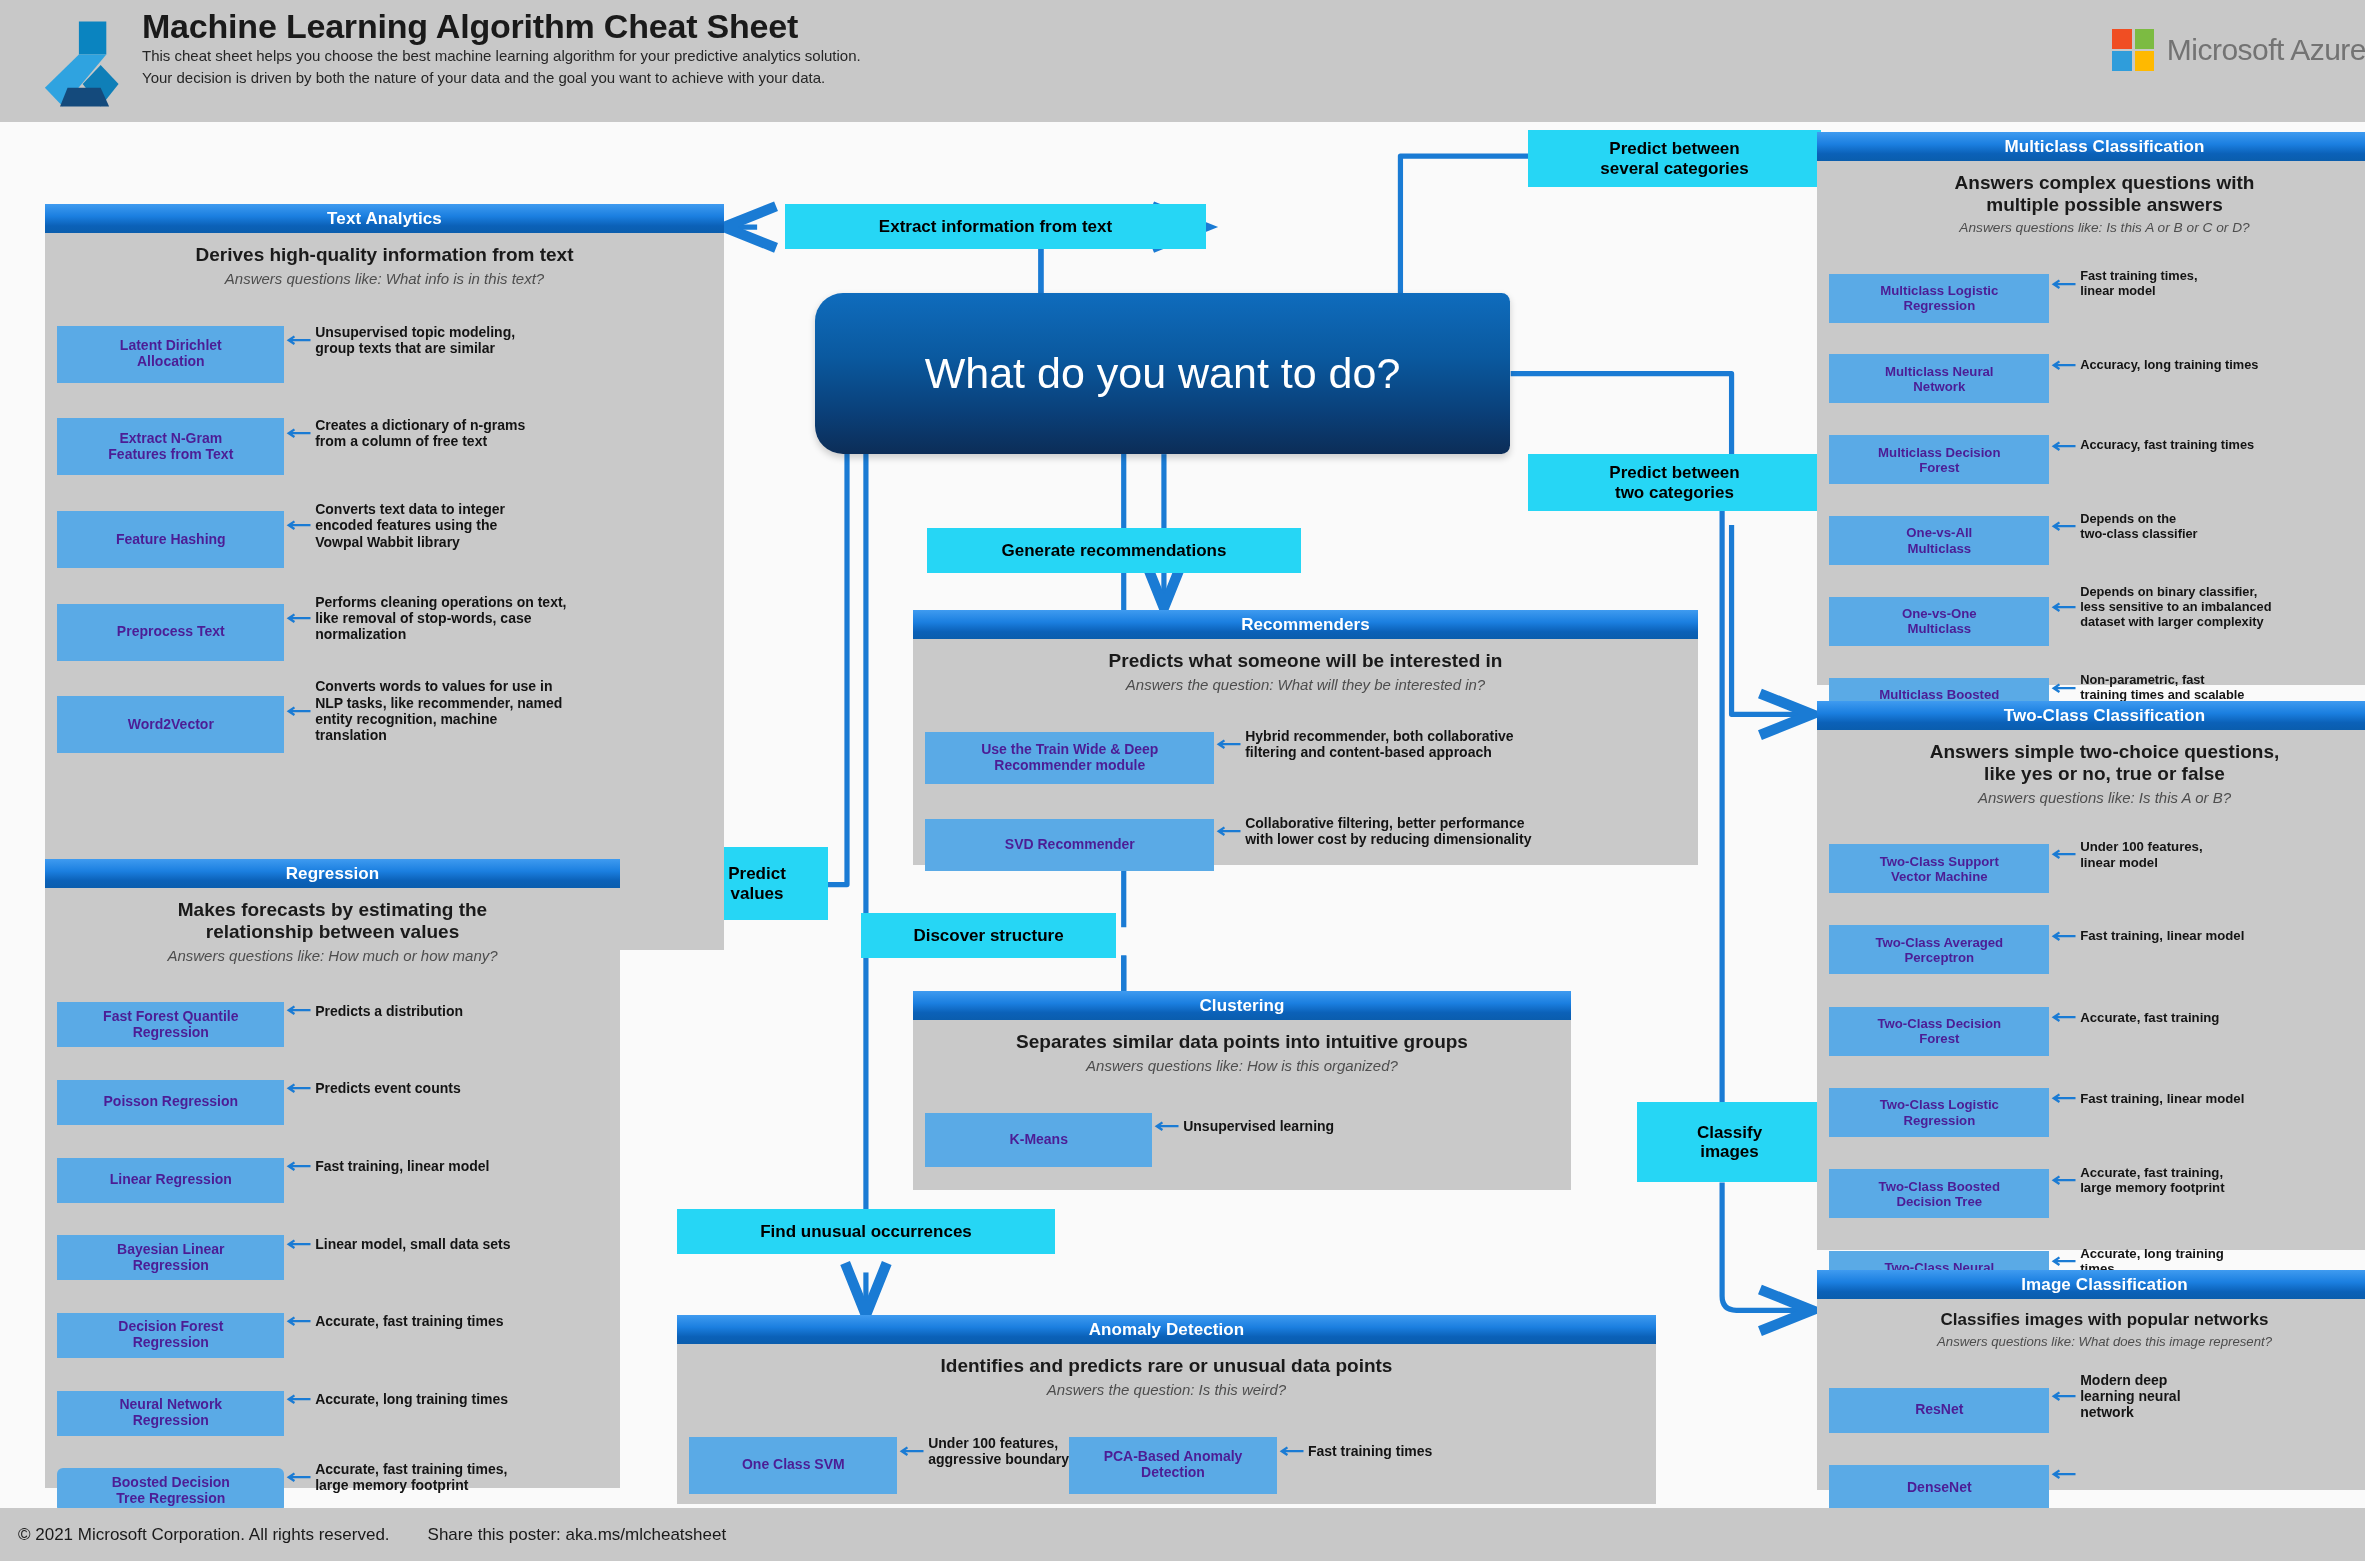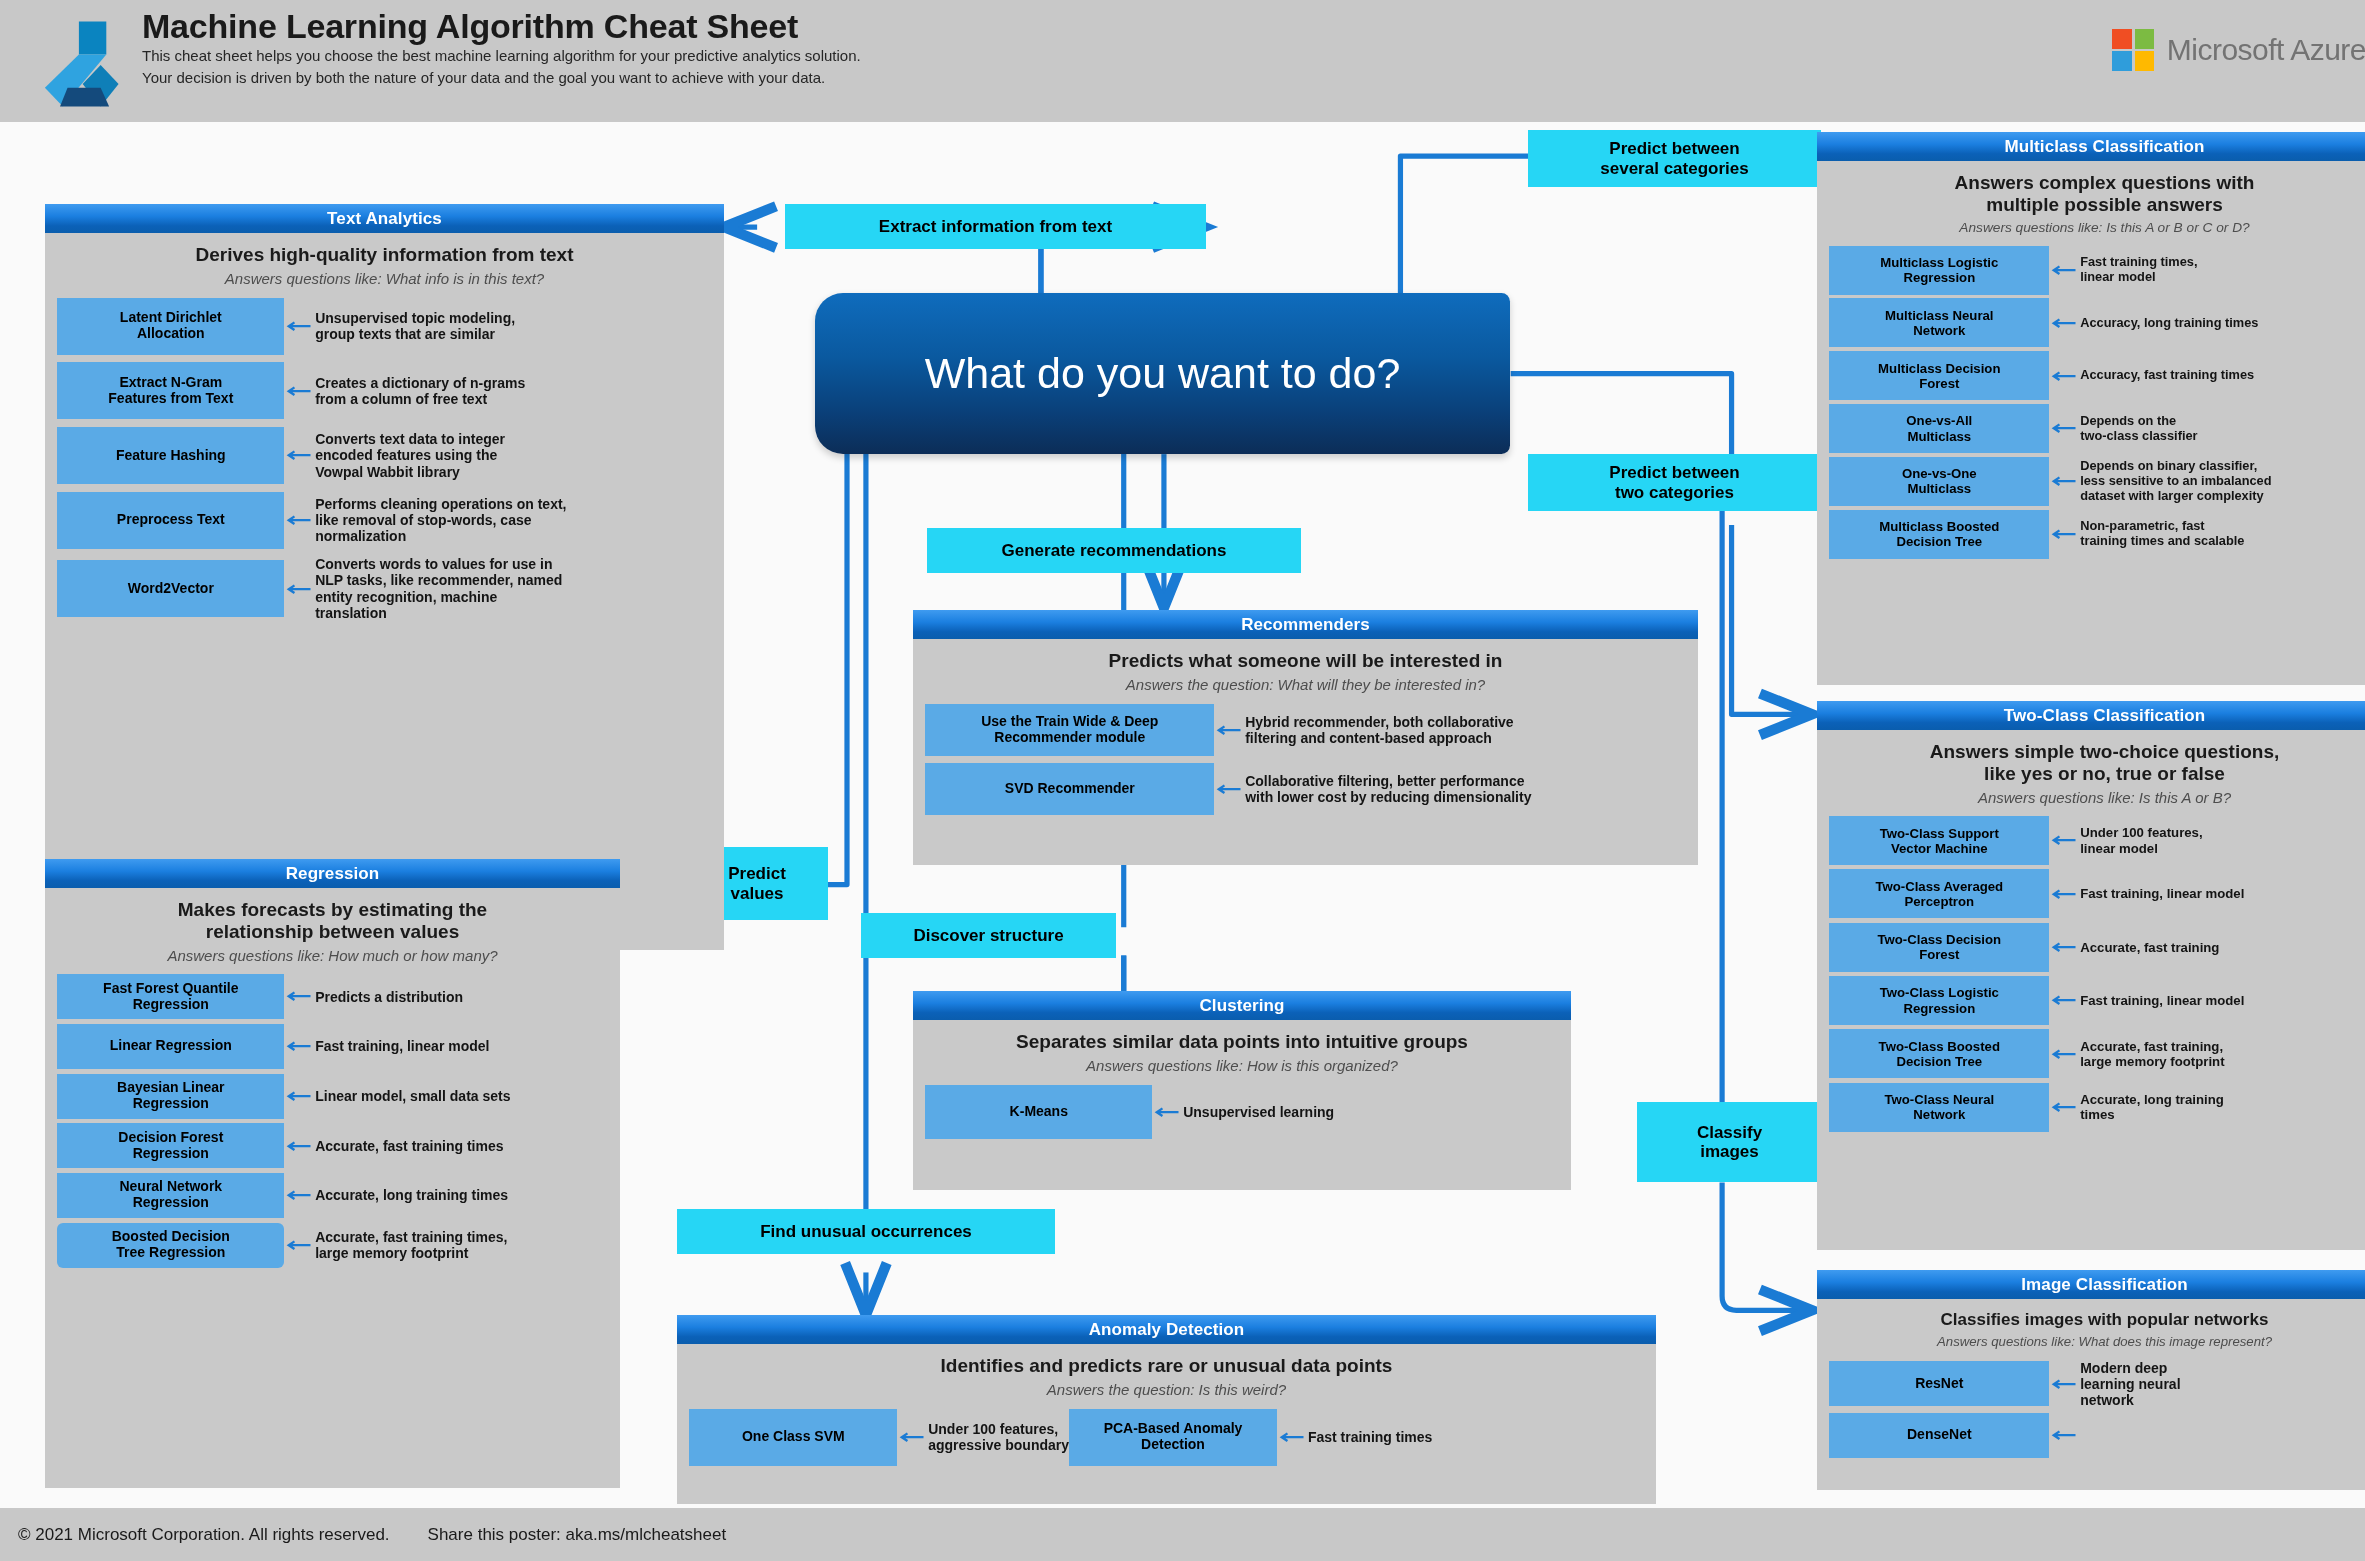--- a/index.html
+++ b/index.html
@@ -41,23 +41,23 @@
     font-size:19px; font-weight:bold; color:#1a1a1a; text-align:center;
     line-height:1.12; margin-top:4.7px;
   }
   .panel-question {
     font-size:15px; font-style:italic; color:#4d4d4d; text-align:center;
     margin-top:4.7px; line-height:1.15;
   }
   .algo-list { margin-top:10.4px; }
   .algo-row { display:flex; align-items:center; position:relative; margin-bottom:7.6px; }
   .algo-box {
-    background:#5aaae6; color:#000000; font-weight:bold; font-size:14px;
+    background:#5aaae6; color:#4c1d95; font-weight:bold; font-size:14px;
     display:flex; align-items:center; justify-content:center; text-align:center;
-    line-height:1.14; padding:2.8px 3.8px; flex:0 0 auto;
+    line-height:1.14; padding:2.8px 3.8px; flex:0 0 auto;margin-top:28px;
   }
   .algo-arrow { flex:0 0 auto; width:29px; display:flex; align-items:center; justify-content:center; }
   .algo-desc { font-size:14px; font-weight:bold; color:#141414; line-height:1.16; padding-left:1.9px; }
 
   
   .cyan-label {
     position:absolute; background:#26d6f5; color:#000;
     font-size:17px; font-weight:bold; text-align:center; line-height:1.14;
     display:flex; align-items:center; justify-content:center; padding:2.8px 6.6px;
   }
@@ -247,20 +247,29 @@
           <div class="algo-box" style="width: 227px; height: 45px; font-size: 14px; white-space: pre-line;">Fast Forest Quantile
 Regression</div>
           <div class="algo-arrow">
             <svg width="27.4" height="12.3" viewBox="0 0 58 26">
               <path d="M54,13 L10,13 M20,5 L8,13 L20,21" fill="none" stroke="#1a7bd4" stroke-width="5"></path>
             </svg>
           </div>
           <div class="algo-desc" style="font-size: 14px; white-space: pre-line;">Predicts a distribution</div>
         </div>
         <div class="algo-row" style="margin-bottom: 4.7px;">
+          <div class="algo-box" style="width: 227px; height: 45px; font-size: 14px; white-space: pre-line;">Poisson Regression</div>
+          <div class="algo-arrow">
+            <svg width="27.4" height="12.3" viewBox="0 0 58 26">
+              <path d="M54,13 L10,13 M20,5 L8,13 L20,21" fill="none" stroke="#1a7bd4" stroke-width="5"></path>
+            </svg>
+          </div>
+          <div class="algo-desc" style="font-size: 14px; white-space: pre-line;">Predicts event counts</div>
+        </div>
+        <div class="algo-row" style="margin-bottom: 4.7px;">
           <div class="algo-box" style="width: 227px; height: 45px; font-size: 14px; white-space: pre-line;">Linear Regression</div>
           <div class="algo-arrow">
             <svg width="27.4" height="12.3" viewBox="0 0 58 26">
               <path d="M54,13 L10,13 M20,5 L8,13 L20,21" fill="none" stroke="#1a7bd4" stroke-width="5"></path>
             </svg>
           </div>
           <div class="algo-desc" style="font-size: 14px; white-space: pre-line;">Fast training, linear model</div>
         </div>
         <div class="algo-row" style="margin-bottom: 4.7px;">
           <div class="algo-box" style="width: 227px; height: 45px; font-size: 14px; white-space: pre-line;">Bayesian Linear

